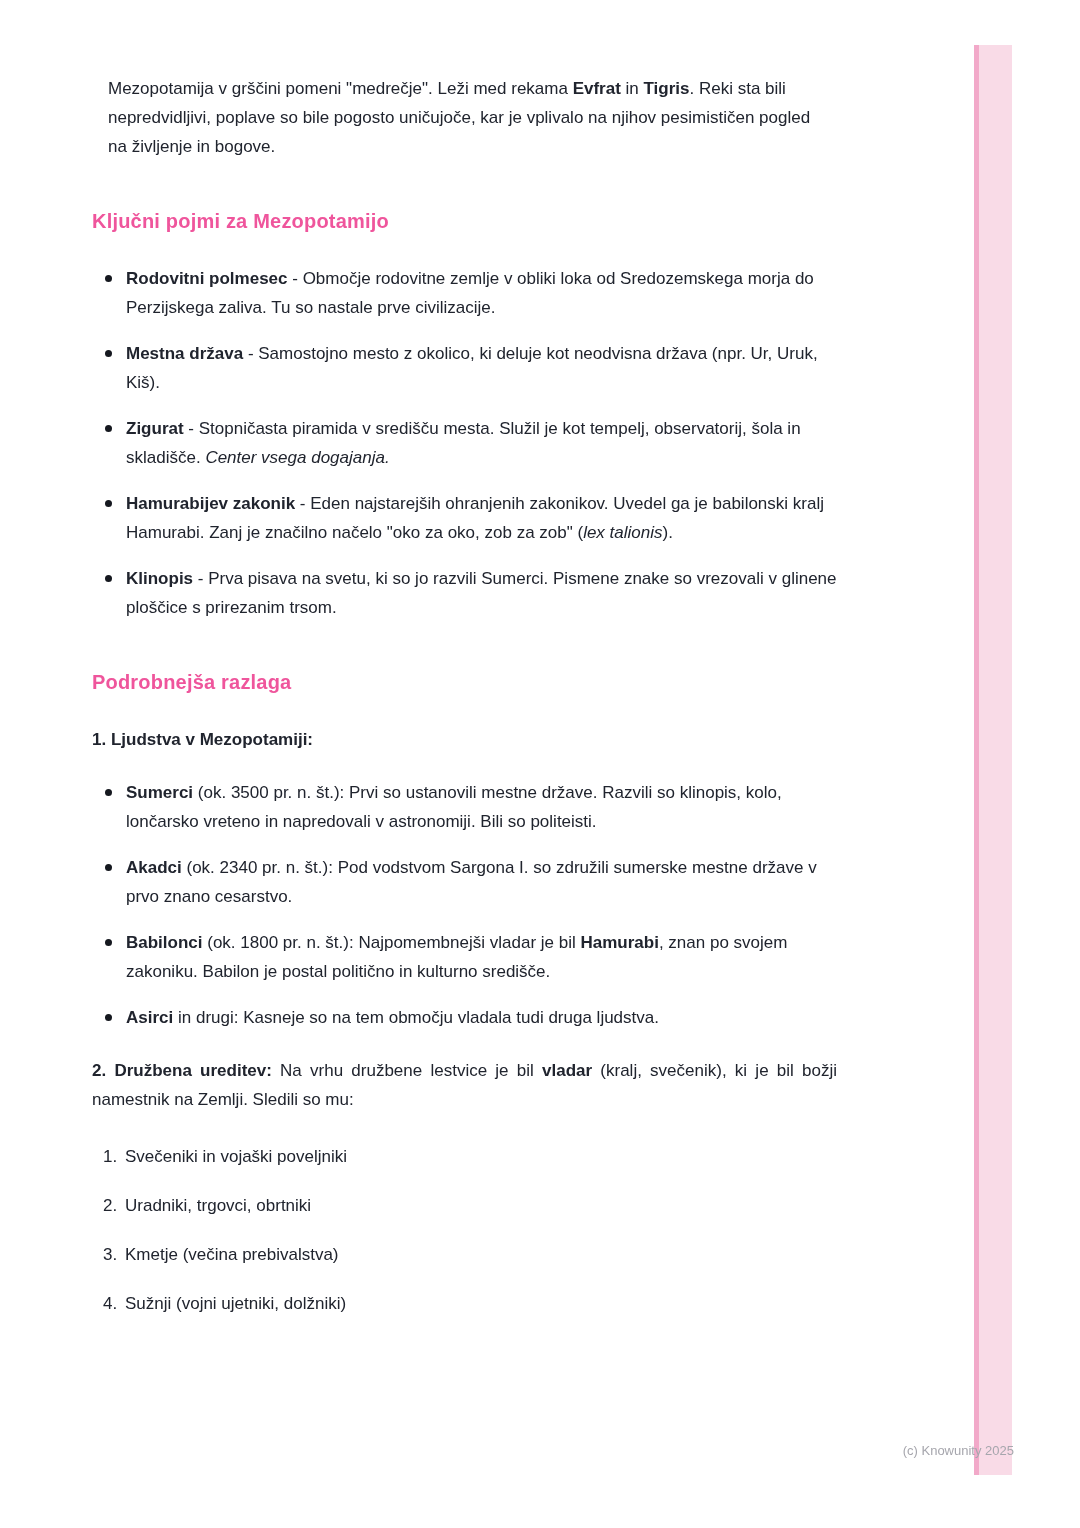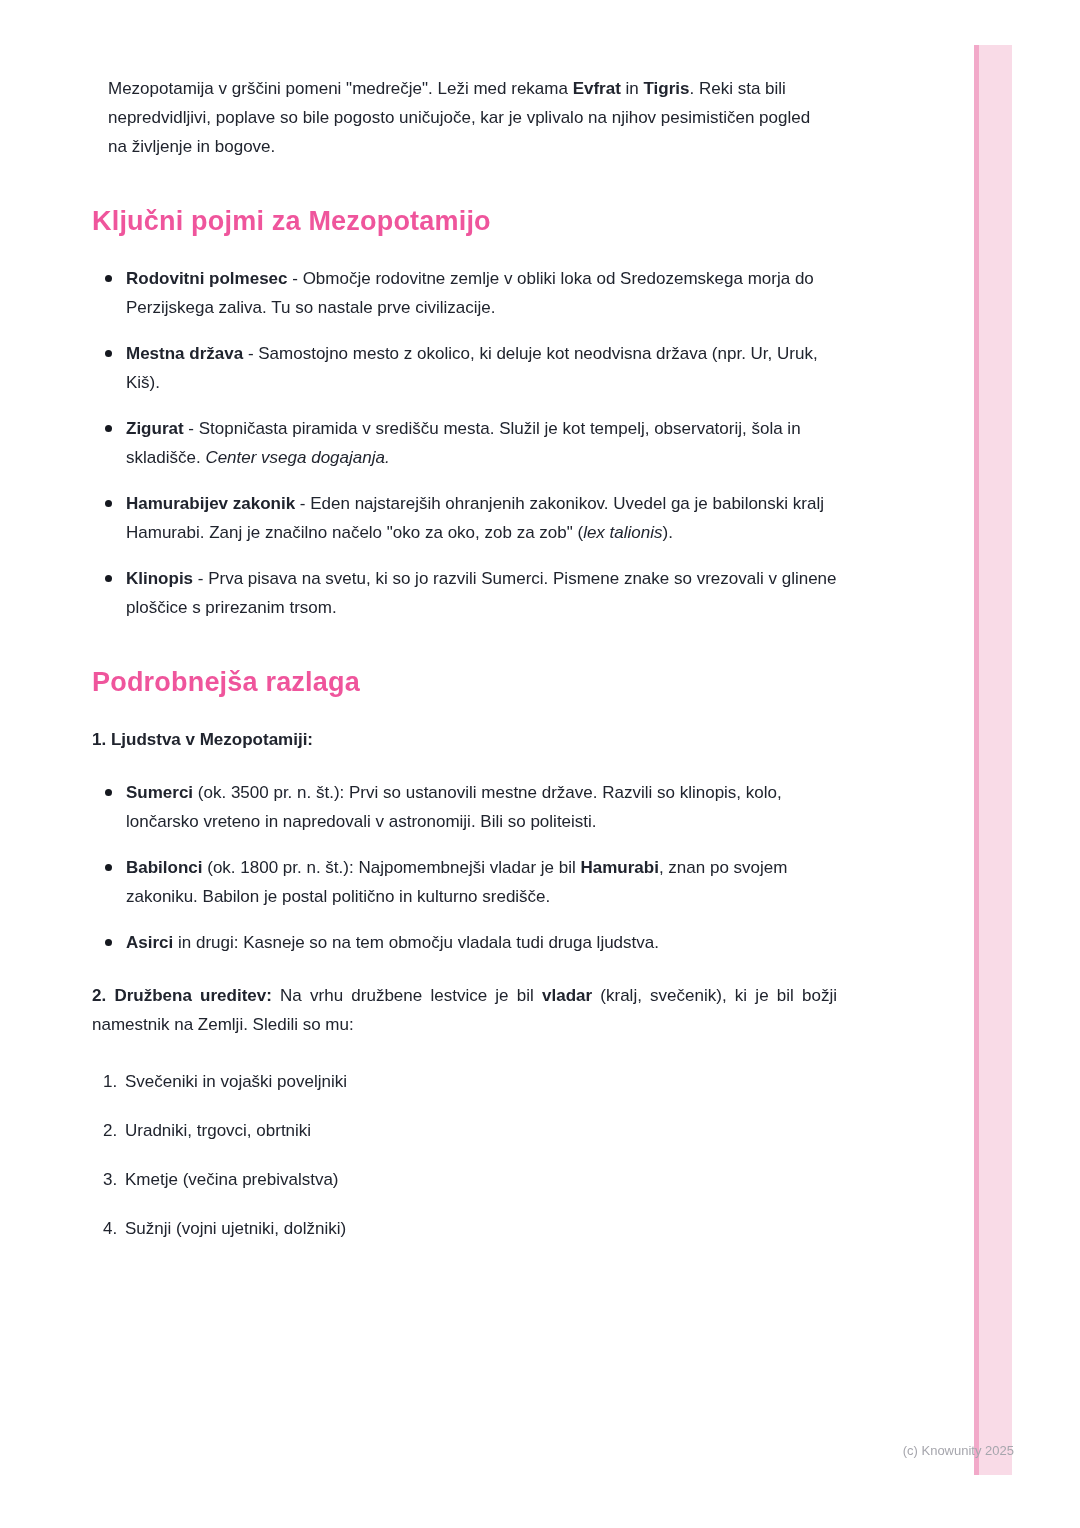--- a/index.html
+++ b/index.html
@@ -42,21 +42,21 @@
     z-index: 2;
     font-size: 17px;
     line-height: 29px;
   }
 
   .b { font-weight: 700; }
   .i { font-style: italic; text-align: center; }
 
   .h-pink {
     color: var(--heading-pink, #ef559c);
-    font-size: 27px;
+    font-size: 20px;
     line-height: 33px;
     font-weight: 700;
     letter-spacing: 0.2px;
     margin: 44px 0 26px 0;
   }
   .h-pink.first { margin-top: 44px; }
 
   .intro { margin: 16px; }
 
   ul.bullets { list-style: none; margin: 0; padding: 0; }
@@ -134,20 +134,24 @@
 
     <p class="subheading">1. Ljudstva v Mezopotamiji:</p>
 
     <ul class="bullets">
 
         <li class="bullet-item">
           <span class="dot"></span>
           <div class="bullet-text"><span class="b">Sumerci</span><span> (ok. 3500 pr. n. št.): Prvi so ustanovili mestne države. Razvili so klinopis, kolo, lončarsko vreteno in napredovali v astronomiji. Bili so politeisti.</span></div>
         </li>
 
+        <li class="bullet-item">
+          <span class="dot"></span>
+          <div class="bullet-text"><span class="b">Akadci</span><span> (ok. 2340 pr. n. št.): Pod vodstvom Sargona I. so združili sumerske mestne države v prvo znano cesarstvo.</span></div>
+        </li>
 
         <li class="bullet-item">
           <span class="dot"></span>
           <div class="bullet-text"><span class="b">Babilonci</span><span> (ok. 1800 pr. n. št.): Najpomembnejši vladar je bil </span><span class="b">Hamurabi</span><span>, znan po svojem zakoniku. Babilon je postal politično in kulturno središče.</span></div>
         </li>
 
         <li class="bullet-item">
           <span class="dot"></span>
           <div class="bullet-text"><span class="b">Asirci</span><span> in drugi: Kasneje so na tem območju vladala tudi druga ljudstva.</span></div>
         </li>

